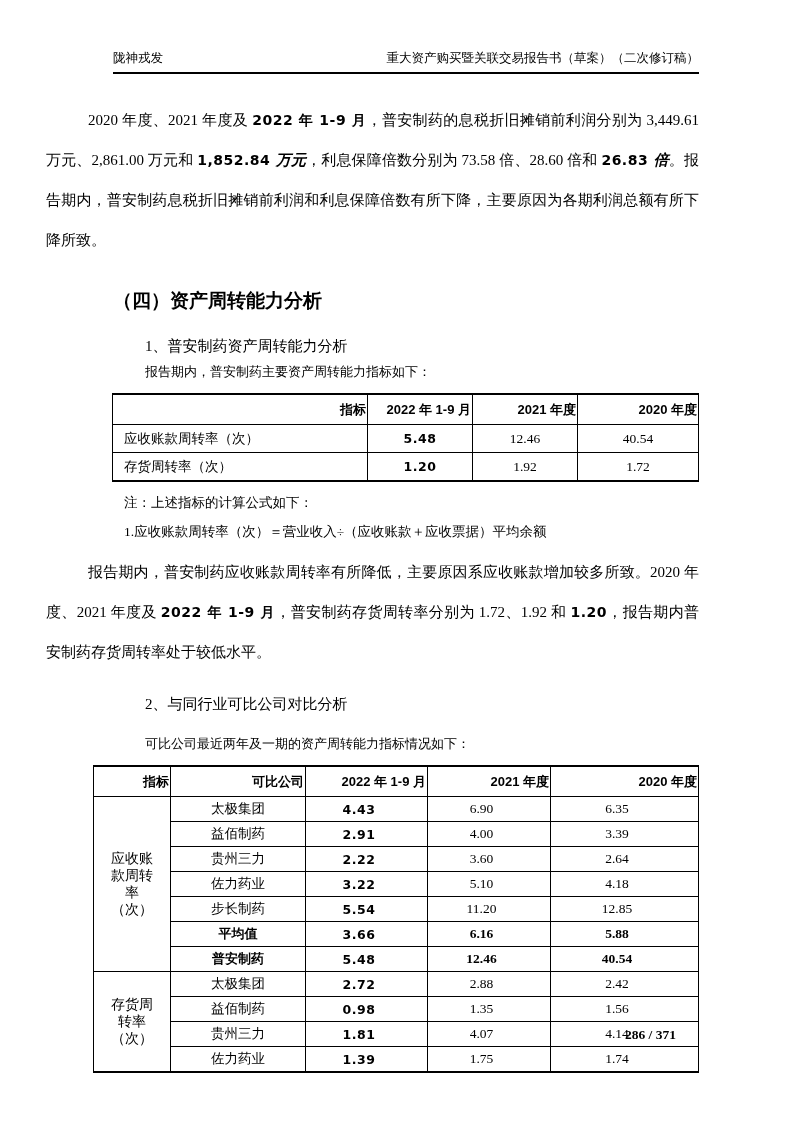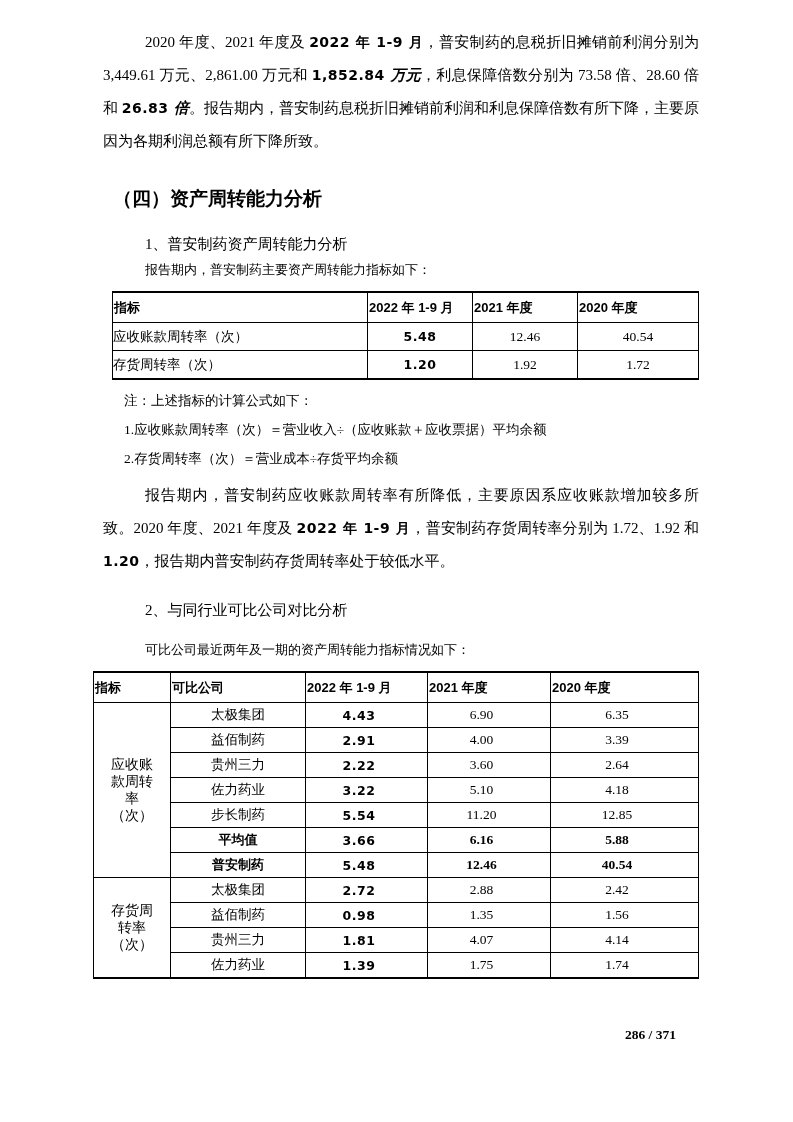--- a/index.html
+++ b/index.html
@@ -15,22 +15,22 @@
   .pagehead{
     margin:0 94px 0 113px;
     padding-top:50px;
     padding-bottom:6px;
     border-bottom:2px solid #000;
     display:flex;justify-content:space-between;align-items:flex-end;
     font-size:12.5px;line-height:16px;
   }
   
   .para{
-    margin:0 94px 0 103px;
-    font-size:15px;line-height:33px;
+    margin:0 94px 0 46px;
+    font-size:15px;line-height:40px;
     text-align:justify;
     text-indent:42px;
   }
   .p1{margin-top:26px;}
   .p2{margin-top:6px;}
   .b{font-family:"DejaVu Sans","Liberation Sans",sans-serif;font-weight:bold;font-size:14px;letter-spacing:.5px;}
   .i{font-family:"Liberation Serif",serif;font-style:italic;font-size:15px;letter-spacing:0;}
   .section-h{
     margin:28px 94px 0 113px;
     font-family:"Liberation Sans","DejaVu Sans",sans-serif;
@@ -48,45 +48,49 @@
   .notes{
     margin:6px 94px 0 124px;
     font-size:13.5px;line-height:29px;
   }
   
   table{border-collapse:collapse;table-layout:fixed;
     border-top:2.5px solid #000;border-bottom:2.5px solid #000;}
   th,td{border:1px solid #000;overflow:hidden;}
   th{
     font-family:"Liberation Sans","DejaVu Sans",sans-serif;
-    font-weight:bold;font-size:13px;text-align:left;
+    font-weight:bold;font-size:13px;text-align:right;
   }
   td{font-size:13.5px;text-align:center;vertical-align:middle;}
   .t1{margin:11px 0 0 112px;width:586px;}
   .t1 th{height:27px;}
   .t1 td{height:25px;}
-  .t1 .lab{text-align:left;padding-left:0;}
+  .t1 .lab{text-align:left;padding-left:11px;}
   .t2{margin:11px 0 0 93px;width:605px;}
   .t2 th{height:27px;}
   .t2 td{height:22px;}
   .num{text-align:center;padding-right:16px;}
   .bnum{font-family:"DejaVu Sans","Liberation Sans",sans-serif;font-weight:bold;font-size:12.5px;letter-spacing:.5px;}
   .bnum2{font-weight:bold;}
   .bname{font-family:"Liberation Sans","DejaVu Sans",sans-serif;font-weight:bold;font-size:13px;margin-left:40px;}
   .grp{white-space:pre-line;font-size:14px;line-height:17px;}
   .pagenum{
     position:absolute;top:1027px;right:117px;
     font-size:13.5px;font-weight:bold;
   }
 </style>
 </head>
 <body>
 
 <div class="page">
 
+  <div class="pagehead">
+    <span>陇神戎发</span>
+    <span>重大资产购买暨关联交易报告书（草案）（二次修订稿）</span>
+  </div>
 
   <p class="para p1"><span>2020 年度、2021 年度及 </span><span class="b">2022 年 1-9 月</span><span>，普安制药的息税折旧摊销前利润分别为 3,449.61 万元、2,861.00 万元和 </span><span class="b">1,852.84 </span><span class="b i">万元</span><span>，利息保障倍数分别为 73.58 倍、28.60 倍和 </span><span class="b">26.83 </span><span class="b i">倍</span><span>。报告期内，普安制药息税折旧摊销前利润和利息保障倍数有所下降，主要原因为各期利润总额有所下降所致。</span></p>
 
   <div class="section-h">（四）资产周转能力分析</div>
 
   <div class="subhead">1、普安制药资产周转能力分析</div>
 
   <div class="lead">报告期内，普安制药主要资产周转能力指标如下：</div>
 
   <table class="t1">
@@ -116,21 +120,20 @@
           <td class="bnum">1.20</td>
           <td>1.92</td>
           <td>1.72</td>
         </tr>
       </tbody>
   </table>
 
   <div class="notes">
     <div>注：上述指标的计算公式如下：</div>
     <div>1.应收账款周转率（次）＝营业收入÷（应收账款＋应收票据）平均余额</div>
-    <div>2.存货周转率（次）＝营业成本÷存货平均余额</div>
   </div>
 
   <p class="para p2"><span>报告期内，普安制药应收账款周转率有所降低，主要原因系应收账款增加较多所致。2020 年度、2021 年度及 </span><span class="b">2022 年 1-9 月</span><span>，普安制药存货周转率分别为 1.72、1.92 和 </span><span class="b">1.20</span><span>，报告期内普安制药存货周转率处于较低水平。</span></p>
 
   <div class="subhead">2、与同行业可比公司对比分析</div>
 
   <div class="lead lead2">可比公司最近两年及一期的资产周转能力指标情况如下：</div>
 
   <table class="t2">
     <colgroup>

